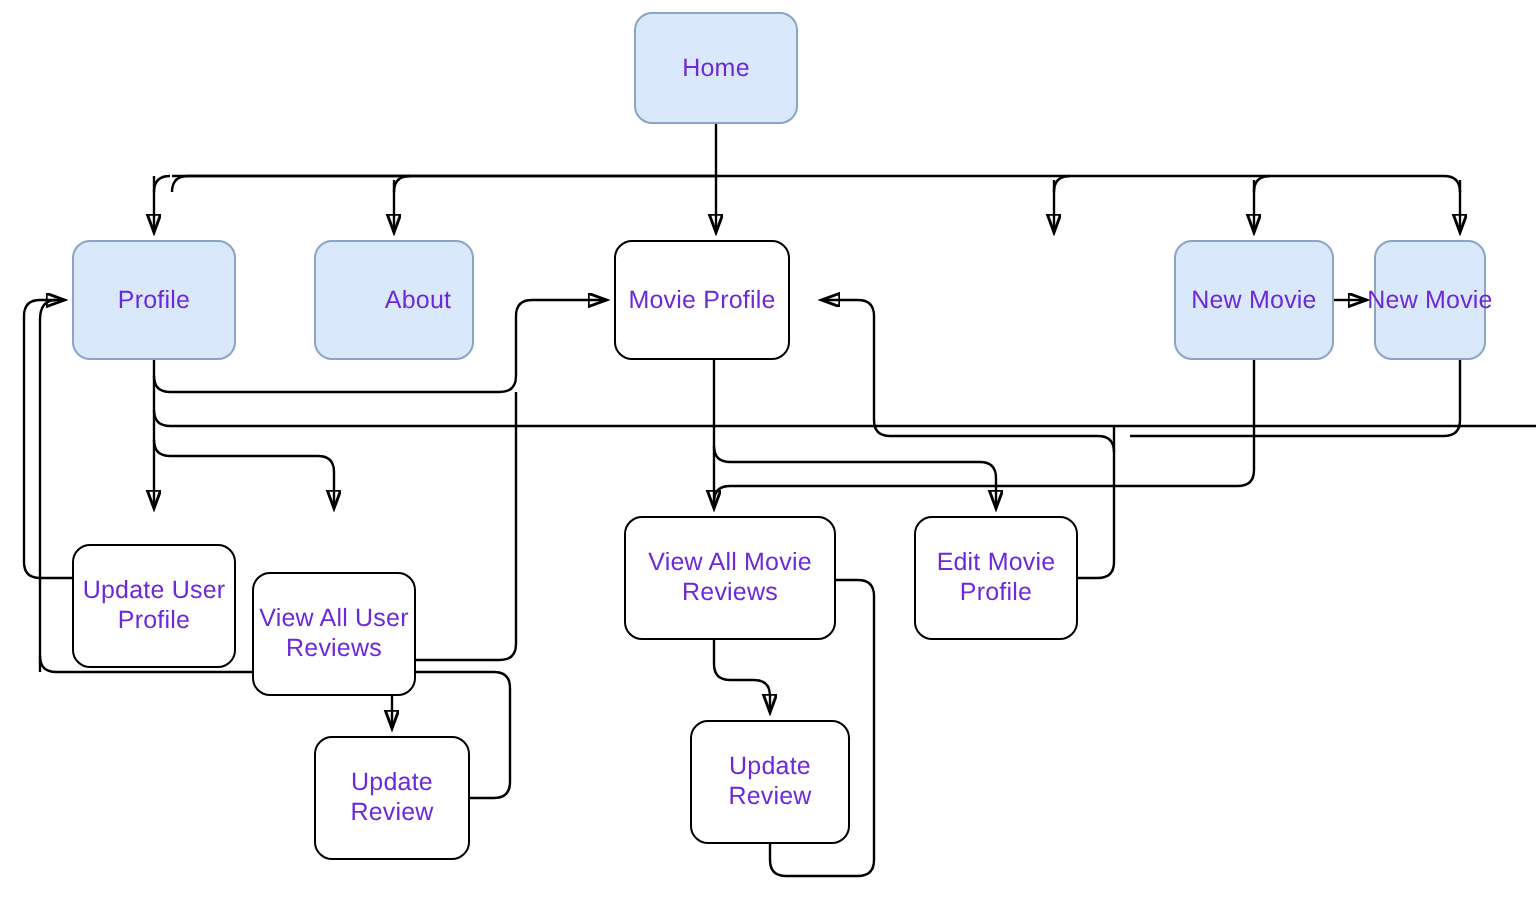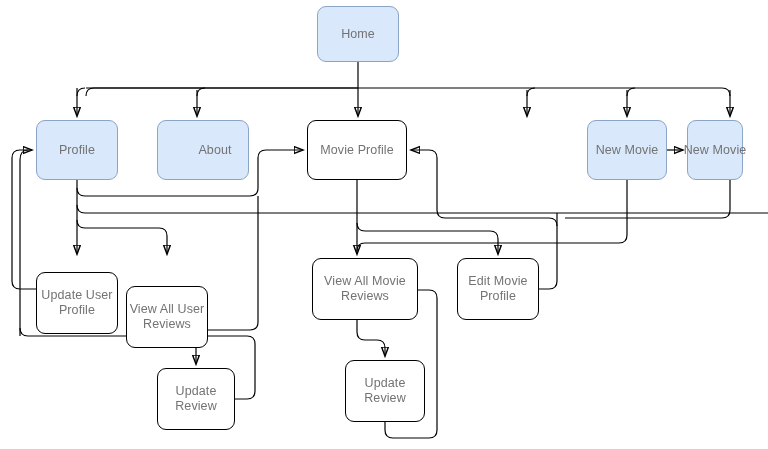--- a/index.html
+++ b/index.html
@@ -35,21 +35,21 @@
   .node {
     position: absolute;
     box-sizing: border-box;
     border-radius: 9px;
     display: flex;
     align-items: center;
     justify-content: center;
     text-align: center;
     font-size: 12.5px;
     line-height: 15px;
-    color: #737373;
+    color: #6d28d9;
     letter-spacing: 0.1px;
     white-space: nowrap;
   }
   .node.blue {
     background: #d9e8fb;
     border: 1.1px solid #8ba5c4;
   }
   .node.white {
     background: #ffffff;
     border: 1.2px solid #000000;
@@ -124,25 +124,25 @@
   </svg>
 
   <div class="node blue" style="left:317px; top:6px; width:82px; height:56px;">
     <span class="label">Home</span>
   </div>
 
   <div class="node blue" style="left:36px; top:120px; width:82px; height:60px;">
     <span class="label">Profile</span>
   </div>
 
-  <div class="node blue" style="left:157px; top:120px; width:92px; height:60px;padding-left:24px;">
+  <div class="node blue" style="left:157px; top:120px; width:80px; height:60px;padding-left:24px;">
     <span class="label">About</span>
   </div>
 
-  <div class="node white" style="left:307px; top:120px; width:100px; height:60px;">
+  <div class="node white" style="left:307px; top:120px; width:88px; height:60px;">
     <span class="label">Movie Profile</span>
   </div>
 
 
   <div class="node blue" style="left:587px; top:120px; width:80px; height:60px;">
     <span class="label">New Movie</span>
   </div>
 
   <div class="node blue" style="left:687px; top:120px; width:56px; height:60px;">
     <span class="label">New Movie</span>

